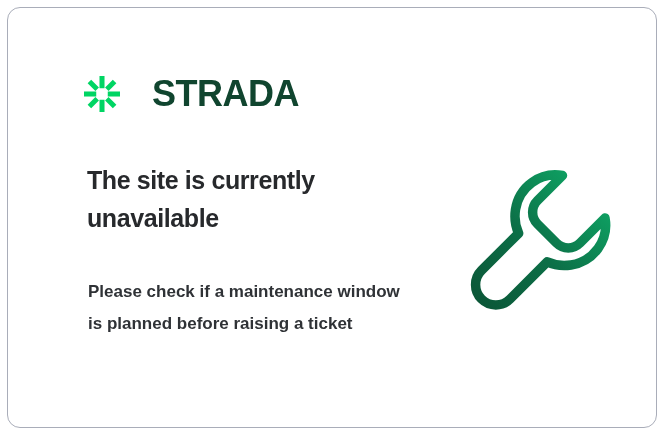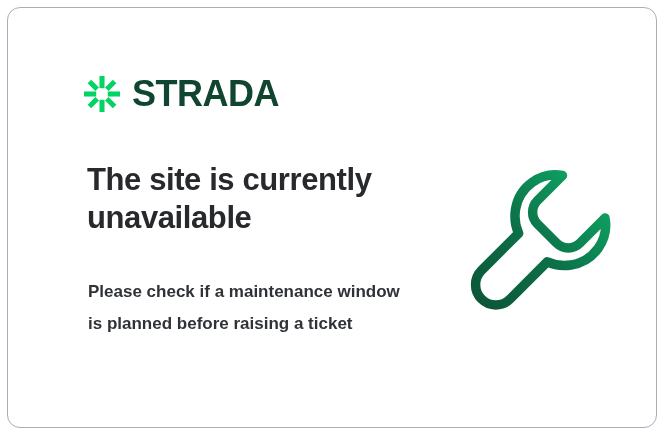--- a/index.html
+++ b/index.html
@@ -50,30 +50,31 @@
     display: block;
     flex: 0 0 auto;
   }
   .logo-word {
     font-size: 36px;
     font-weight: bold;
     color: #10452f;
     letter-spacing: -0.5px;
     line-height: 1;
     white-space: nowrap;
+    margin-left: 20px;
   }
 
   
   .headline {
     position: absolute;
     left: 79px;
     top: 153px;
     width: 330px;
     margin: 0;
-    font-size: 31px;
+    font-size: 25px;
     font-weight: bold;
     line-height: 38px;
     letter-spacing: -0.4px;
     color: #27292c;
   }
 
   
   .body-copy {
     position: absolute;
     left: 80px;

